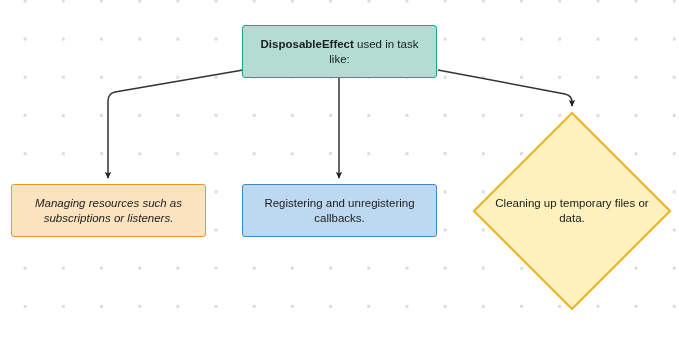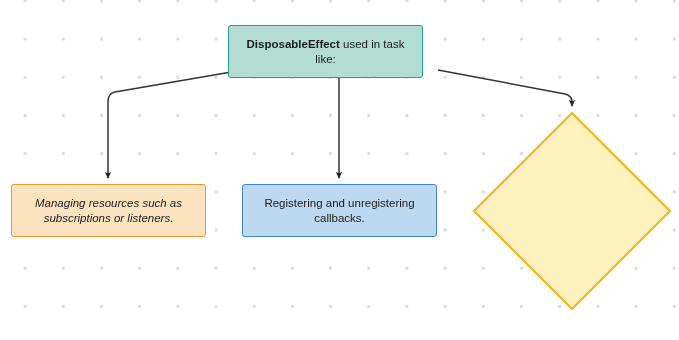--- a/index.html
+++ b/index.html
@@ -42,21 +42,21 @@
   .node-text {
     display: block;
     padding: 0 10px;
   }
   .box {
     border-radius: 3px;
     border-width: 1.6px;
     border-style: solid;
   }
   #node-root {
-    left: 228px;
+    left: 242px;
     top: 25px;
     width: 195px;
     height: 53px;
     background: #b3ddd3;
     border-color: #21a08b;
   }
   #node-root .kw {
     font-weight: bold;
   }
   #node-resources {
@@ -124,15 +124,16 @@
   </div>
 
   <div class="node box" id="node-callbacks">
     <span class="node-text">Registering and unregistering callbacks.</span>
   </div>
 
   <div class="node" id="node-cleanup">
     <svg class="diamond-shape" viewBox="0 0 200 200" width="200" height="200">
       <polygon points="100,2 198,100 100,198 2,100" fill="#fdf2bd" stroke="#f0b429" stroke-width="2.2"></polygon>
     </svg>
+    <span class="node-text">Cleaning up temporary files or data.</span>
   </div>
 
 </div>
 
 </body></html>

